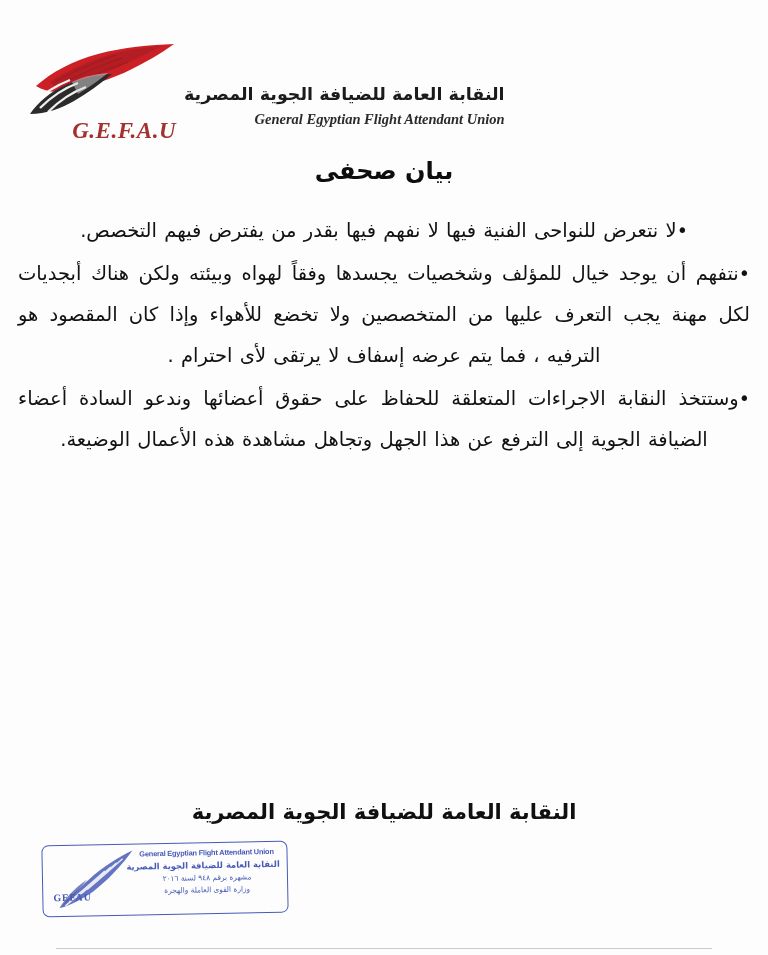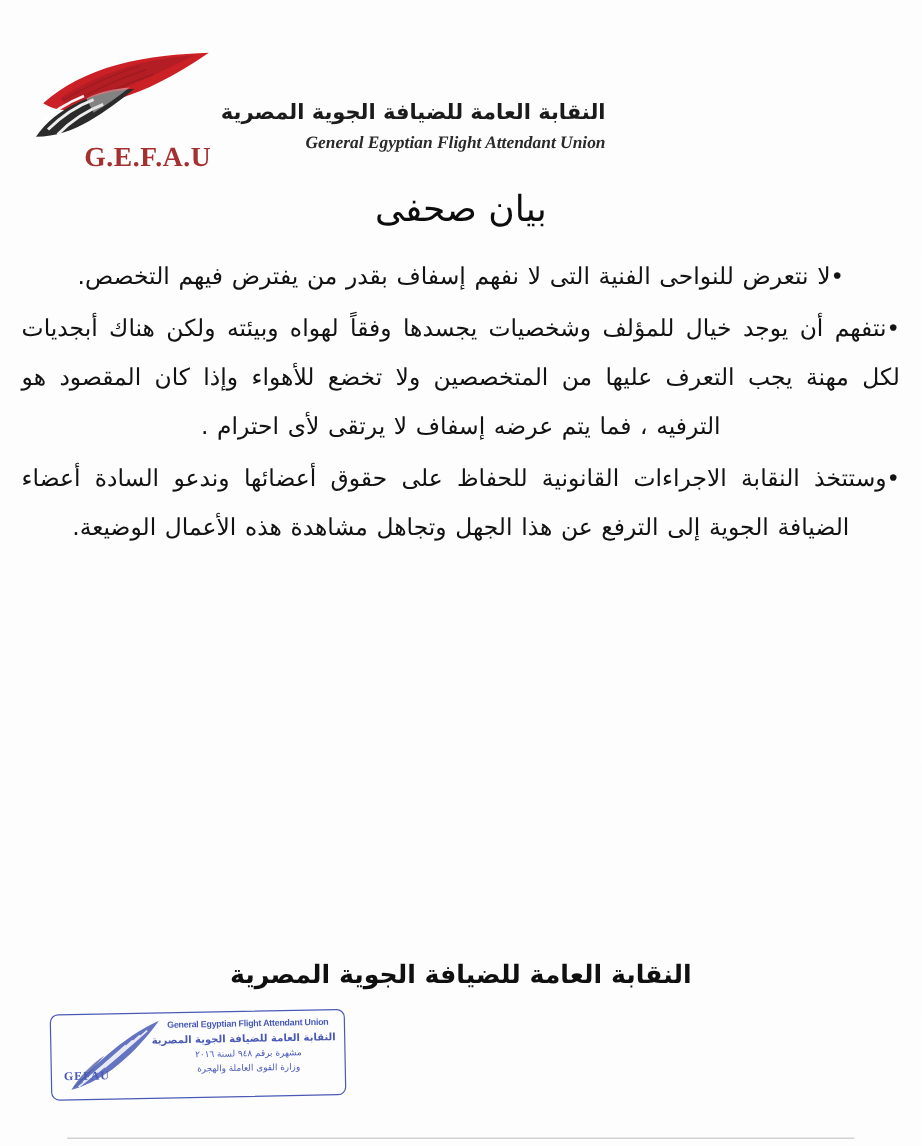--- a/index.html
+++ b/index.html
@@ -59,20 +59,21 @@
     position: absolute;
     bottom: 2px;
     right: 8px;
     font-family: "Liberation Serif", serif;
     font-weight: bold;
     font-size: 23px;
     letter-spacing: 0.5px;
     color: #a43030;
     direction: ltr;
     white-space: nowrap;
+    font-style: italic;
   }
 
   .org-names {
     flex: 0 0 auto;
     text-align: right;
     padding-top: 26px;
   }
 
   .org-ar {
     font-family: "DejaVu Sans", sans-serif;
@@ -98,22 +99,22 @@
   }
 
   
   .doc-title {
     position: absolute;
     top: 157px;
     left: 0;
     width: 768px;
     text-align: center;
     font-family: "DejaVu Sans", sans-serif;
-    font-weight: normal;
-    font-size: 30px;
+    font-weight: bold;
+    font-size: 24px;
     color: #0d0d0d;
     letter-spacing: 0.5px;
   }
 
   
   .body-text {
     position: absolute;
     top: 210px;
     right: 18px;
     width: 732px;
@@ -274,26 +275,26 @@
       <div class="org-en">General Egyptian Flight Attendant Union</div>
     </div>
 
   </div>
 
   <div class="doc-title">بيان صحفى</div>
 
   <div class="body-text">
 
 
-    <p class="para"><span class="bullet">•</span><span>لا نتعرض للنواحى الفنية التى لا نفهم إسفاف بقدر من يفترض فيهم التخصص.</span></p>
+    <p class="para"><span class="bullet">•</span><span>لا نتعرض للنواحى الفنية فيها لا نفهم فيها بقدر من يفترض فيهم التخصص.</span></p>
 
 
     <p class="para"><span class="bullet">•</span><span>نتفهم أن يوجد خيال للمؤلف وشخصيات يجسدها وفقاً لهواه وبيئته ولكن هناك أبجديات لكل مهنة يجب التعرف عليها من المتخصصين ولا تخضع للأهواء وإذا كان المقصود هو الترفيه ، فما يتم عرضه إسفاف لا يرتقى لأى احترام .</span></p>
 
-    <p class="para"><span class="bullet">•</span><span>وستتخذ النقابة الاجراءات القانونية للحفاظ على حقوق أعضائها وندعو السادة أعضاء الضيافة الجوية إلى الترفع عن هذا الجهل وتجاهل مشاهدة هذه الأعمال الوضيعة.</span></p>
+    <p class="para"><span class="bullet">•</span><span>وستتخذ النقابة الاجراءات المتعلقة للحفاظ على حقوق أعضائها وندعو السادة أعضاء الضيافة الجوية إلى الترفع عن هذا الجهل وتجاهل مشاهدة هذه الأعمال الوضيعة.</span></p>
 
   </div>
 
   <div class="signature">النقابة العامة للضيافة الجوية المصرية</div>
 
   <div class="stamp">
     <div class="stamp-inner">
 
       <svg class="stamp-wing" viewBox="0 0 88 62">
         <path d="M84 2 C70 8 54 18 40 30 C28 40 18 50 10 58 C20 56 32 50 44 42 C58 32 72 18 84 2 Z" fill="#3a4db0" opacity="0.85"></path>

